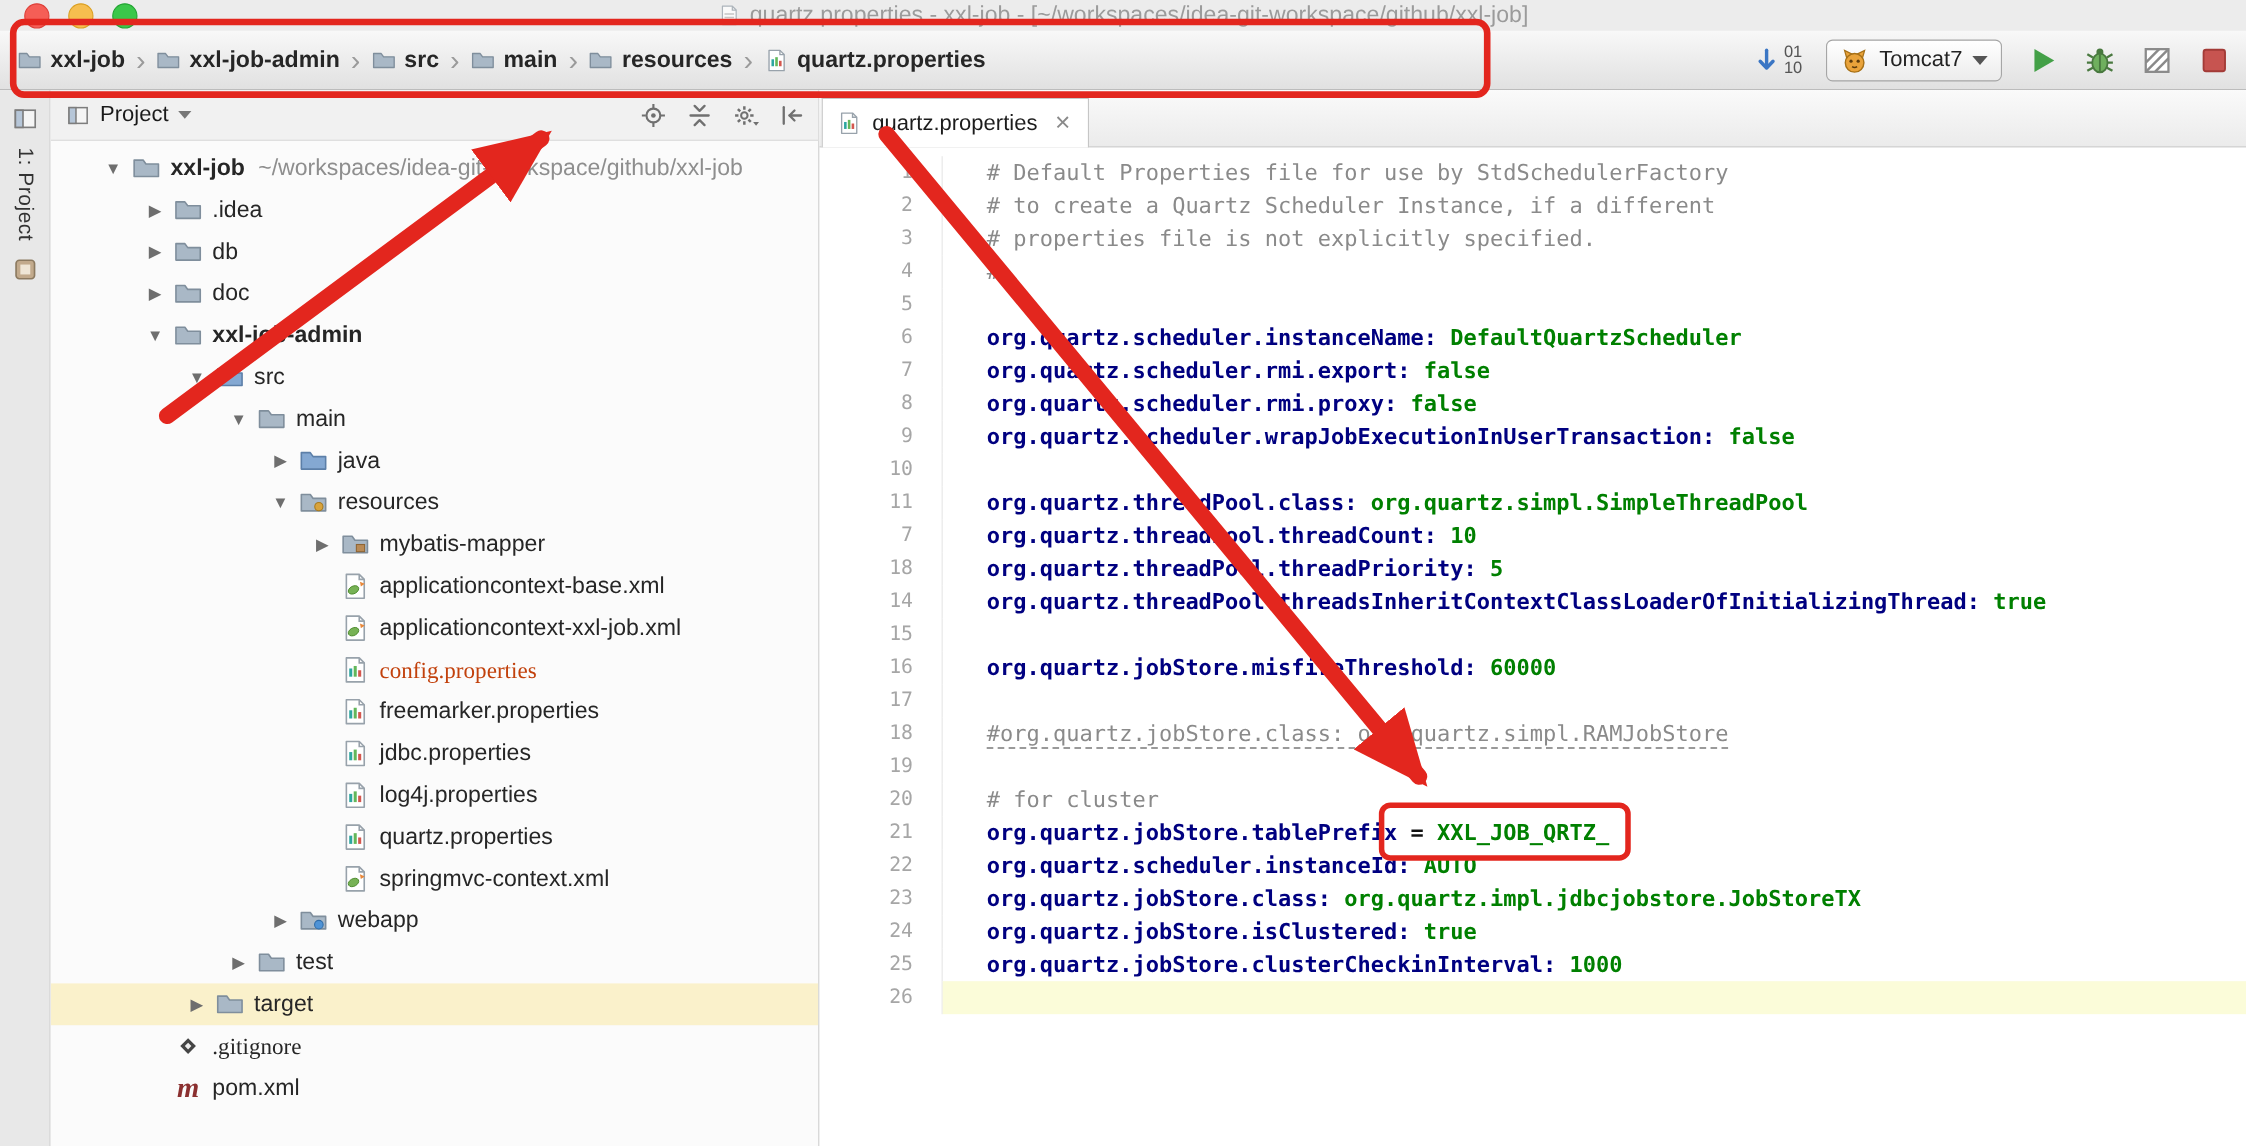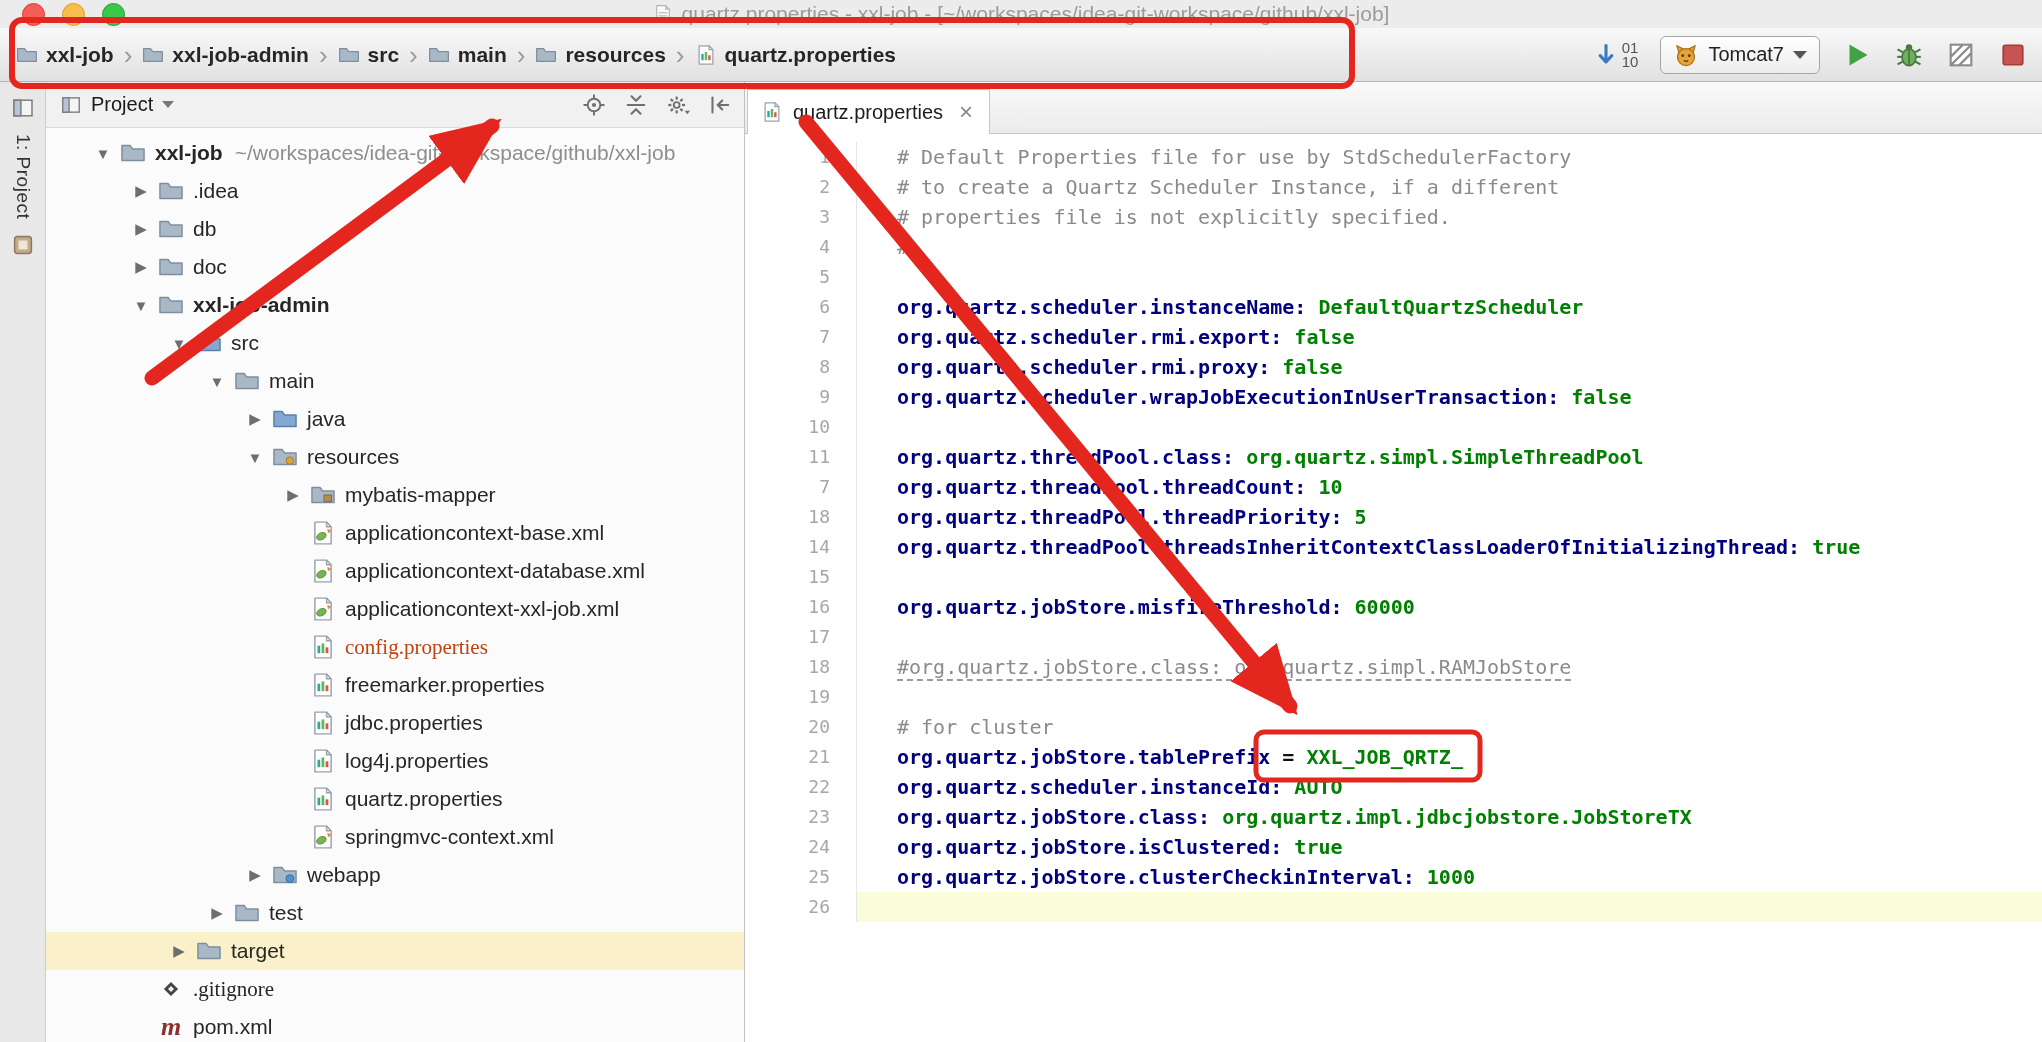--- a/index.html
+++ b/index.html
@@ -447,32 +447,20 @@
           <div class="tree-row" style="padding-left: 230px;">
             <span class="tree-arrow"></span>
             <span class="tree-icon">
               <svg viewBox="0 0 16 16">
                 <path d="M3 1.3 h7.2 l2.8 2.8 v10.6 h-10 z" fill="#ffffff" stroke="#98a2ab" stroke-width="0.9" stroke-linejoin="round"></path>
                 <path d="M10.2 1.3 v2.8 h2.8" fill="none" stroke="#98a2ab" stroke-width="0.9"></path>
                 <ellipse cx="7" cy="10" rx="3.1" ry="2.1" transform="rotate(-28 7 10)" fill="#77b255" stroke="#4e8c2f" stroke-width="0.5"></ellipse>
                 <path d="M10.6 5.4 l2.7 1.2 -2.2 1.5 z" fill="#e8883a"></path>
               </svg>
             </span>
-            <span class="tree-label">applicationcontext-database.xml</span>
-          </div>
-          <div class="tree-row" style="padding-left: 230px;">
-            <span class="tree-arrow"></span>
-            <span class="tree-icon">
-              <svg viewBox="0 0 16 16">
-                <path d="M3 1.3 h7.2 l2.8 2.8 v10.6 h-10 z" fill="#ffffff" stroke="#98a2ab" stroke-width="0.9" stroke-linejoin="round"></path>
-                <path d="M10.2 1.3 v2.8 h2.8" fill="none" stroke="#98a2ab" stroke-width="0.9"></path>
-                <ellipse cx="7" cy="10" rx="3.1" ry="2.1" transform="rotate(-28 7 10)" fill="#77b255" stroke="#4e8c2f" stroke-width="0.5"></ellipse>
-                <path d="M10.6 5.4 l2.7 1.2 -2.2 1.5 z" fill="#e8883a"></path>
-              </svg>
-            </span>
             <span class="tree-label">applicationcontext-xxl-job.xml</span>
           </div>
           <div class="tree-row" style="padding-left: 230px;">
             <span class="tree-arrow"></span>
             <span class="tree-icon">
               <svg viewBox="0 0 16 16">
                 <path d="M3 1.3 h7.2 l2.8 2.8 v10.6 h-10 z" fill="#ffffff" stroke="#98a2ab" stroke-width="0.9" stroke-linejoin="round"></path>
                 <path d="M10.2 1.3 v2.8 h2.8" fill="none" stroke="#98a2ab" stroke-width="0.9"></path>
                 <rect x="4.6" y="7.2" width="1.7" height="4.6" fill="#2ea7a0"></rect>
                 <rect x="7.1" y="5.8" width="1.7" height="6" fill="#63b75a"></rect>

